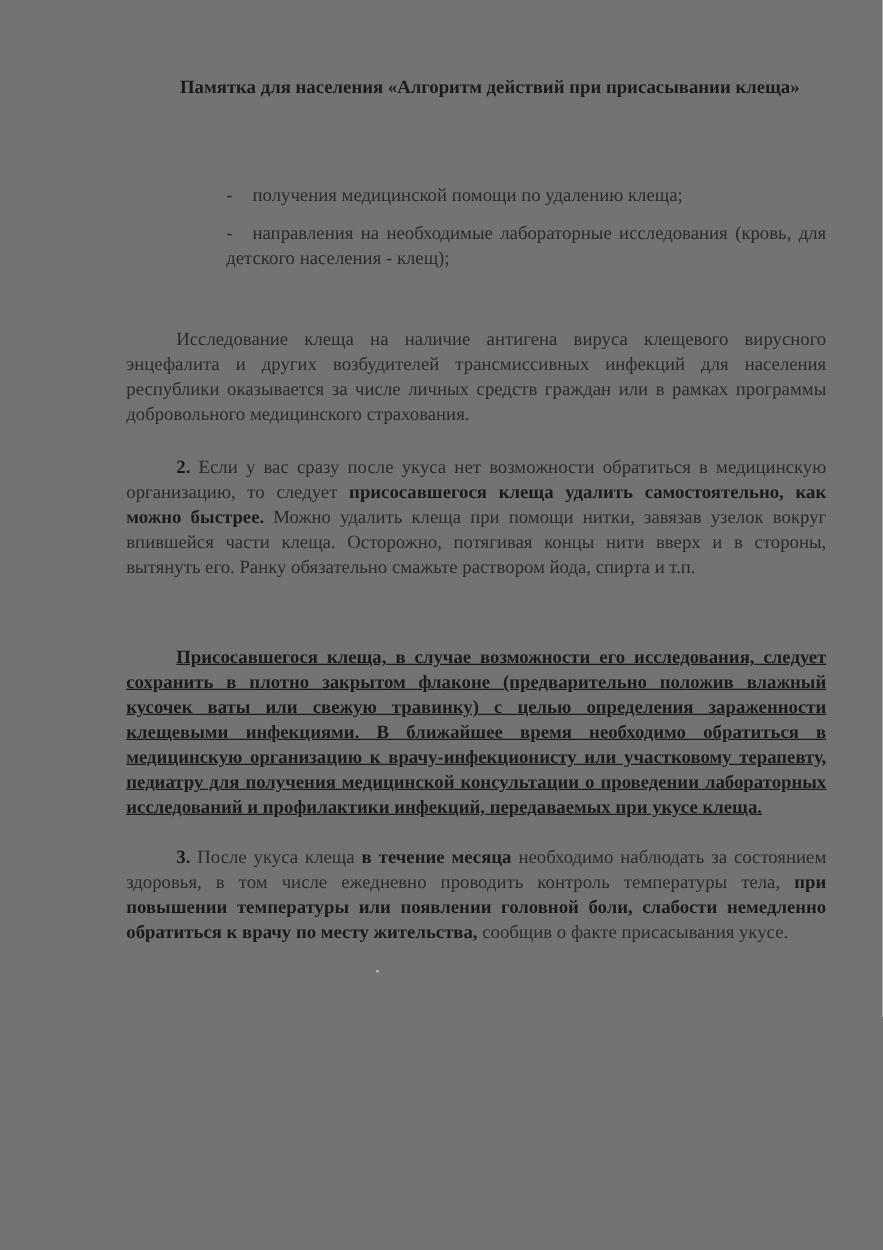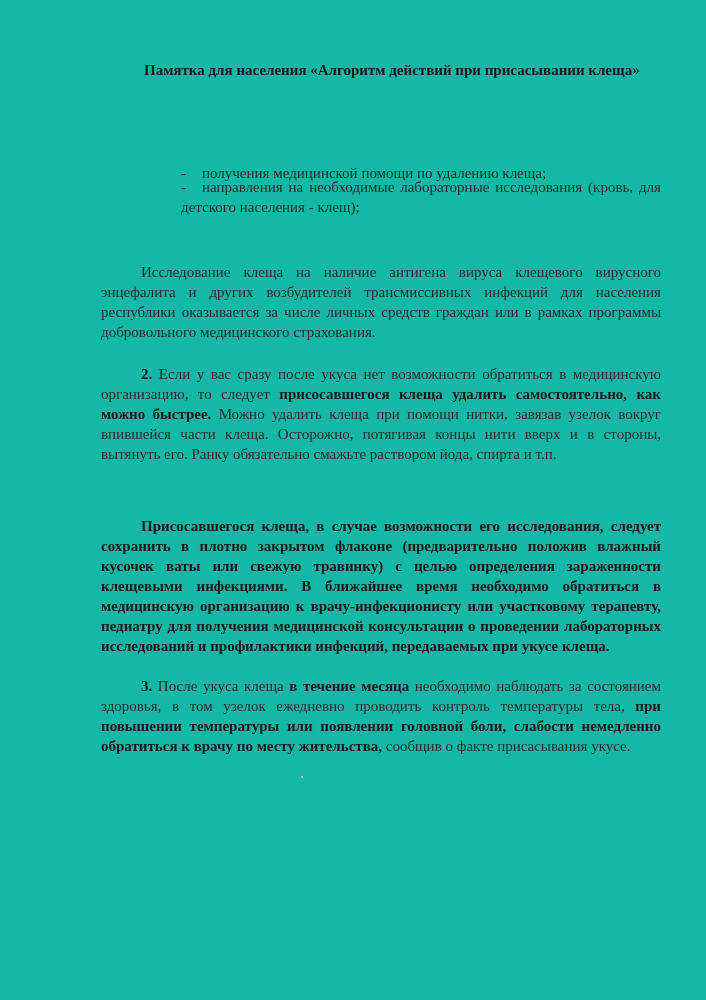--- a/index.html
+++ b/index.html
@@ -1,39 +1,39 @@
 <!DOCTYPE html>
 <html><head>
 <meta charset="utf-8">
 <style>
   html, body { margin: 0; padding: 0; background: #ffffff; }
   body { width: 706px; height: 1000px; position: relative; overflow: hidden; }
   .page {
     position: absolute; left: 0; top: 0; width: 706px; height: 1000px;
-    background: #14b8a6; color: #2a2a2a;
+    background: #737373; color: #2a2a2a;
     font-family: "Liberation Serif", "DejaVu Serif", serif;
     font-size: 15px; line-height: 20px;
   }
   b, .b { font-weight: bold; color: #1a1a1a; }
   .title {
     position: absolute; left: 100px; top: 60px; width: 600px;
     text-align: left; font-weight: bold; font-size: 15px; color: #1a1a1a;
     padding-left: 44px; box-sizing: border-box;
   }
   .block { position: absolute; left: 101px; width: 560px; text-align: justify; }
   .ind { text-indent: 40px; }
   .bullet { position: absolute; left: 181px; width: 480px; text-align: justify; }
   .p1 { top: 98px; }
-  .b1 { top: 147px; margin-top: 16px; }
+  .b1 { top: 147px; }
   .b2 { top: 177px; }
   .b3 { top: 217px; }
   .p-research { top: 262px; }
   .p2 { top: 364px; }
   .p-never { top: 451px; }
-  .p-keep { top: 516px; }
+  .p-keep { top: 516px; text-decoration: underline; }
   .p3 { top: 676px; }
   .dot { position: absolute; left: 301px; top: 776px; width: 2px; height: 2px; background: #bbb; }
   .dash { display: inline-block; width: 16px; }
 </style>
 </head>
 <body>
 
 <div class="page">
 
   <div class="title">Памятка для населения «Алгоритм действий при присасывании клеща»</div>
@@ -49,17 +49,17 @@
   <div class="block ind p-research">Исследование клеща на наличие антигена вируса клещевого вирусного энцефалита и других возбудителей трансмиссивных инфекций для населения республики оказывается за числе личных средств граждан или в рамках программы добровольного медицинского страхования.</div>
 
   <div class="block ind p2">
     <b>2.</b><span> Если у вас сразу после укуса нет возможности обратиться в медицинскую организацию, то следует </span><b>присосавшегося клеща удалить самостоятельно, как можно быстрее.</b><span> Можно удалить клеща при помощи нитки, завязав узелок вокруг впившейся части клеща. Осторожно, потягивая концы нити вверх и в стороны, вытянуть его. Ранку обязательно смажьте раствором йода, спирта и т.п.</span>
   </div>
 
 
   <div class="block ind p-keep b">Присосавшегося клеща, в случае возможности его исследования, следует сохранить в плотно закрытом флаконе (предварительно положив влажный кусочек ваты или свежую травинку) с целью определения зараженности клещевыми инфекциями. В ближайшее время необходимо обратиться в медицинскую организацию к врачу-инфекционисту или участковому терапевту, педиатру для получения медицинской консультации о проведении лабораторных исследований и профилактики инфекций, передаваемых при укусе клеща.</div>
 
   <div class="block ind p3">
-    <b>3.</b><span> После укуса клеща </span><b>в течение месяца</b><span> необходимо наблюдать за состоянием здоровья, в том узелок ежедневно проводить контроль температуры тела, </span><b>при повышении температуры или появлении головной боли, слабости немедленно обратиться к врачу по месту жительства,</b><span> сообщив о факте присасывания укусе.</span>
+    <b>3.</b><span> После укуса клеща </span><b>в течение месяца</b><span> необходимо наблюдать за состоянием здоровья, в том числе ежедневно проводить контроль температуры тела, </span><b>при повышении температуры или появлении головной боли, слабости немедленно обратиться к врачу по месту жительства,</b><span> сообщив о факте присасывания укусе.</span>
   </div>
 
   <div class="dot"></div>
 </div>
 
 </body></html>

